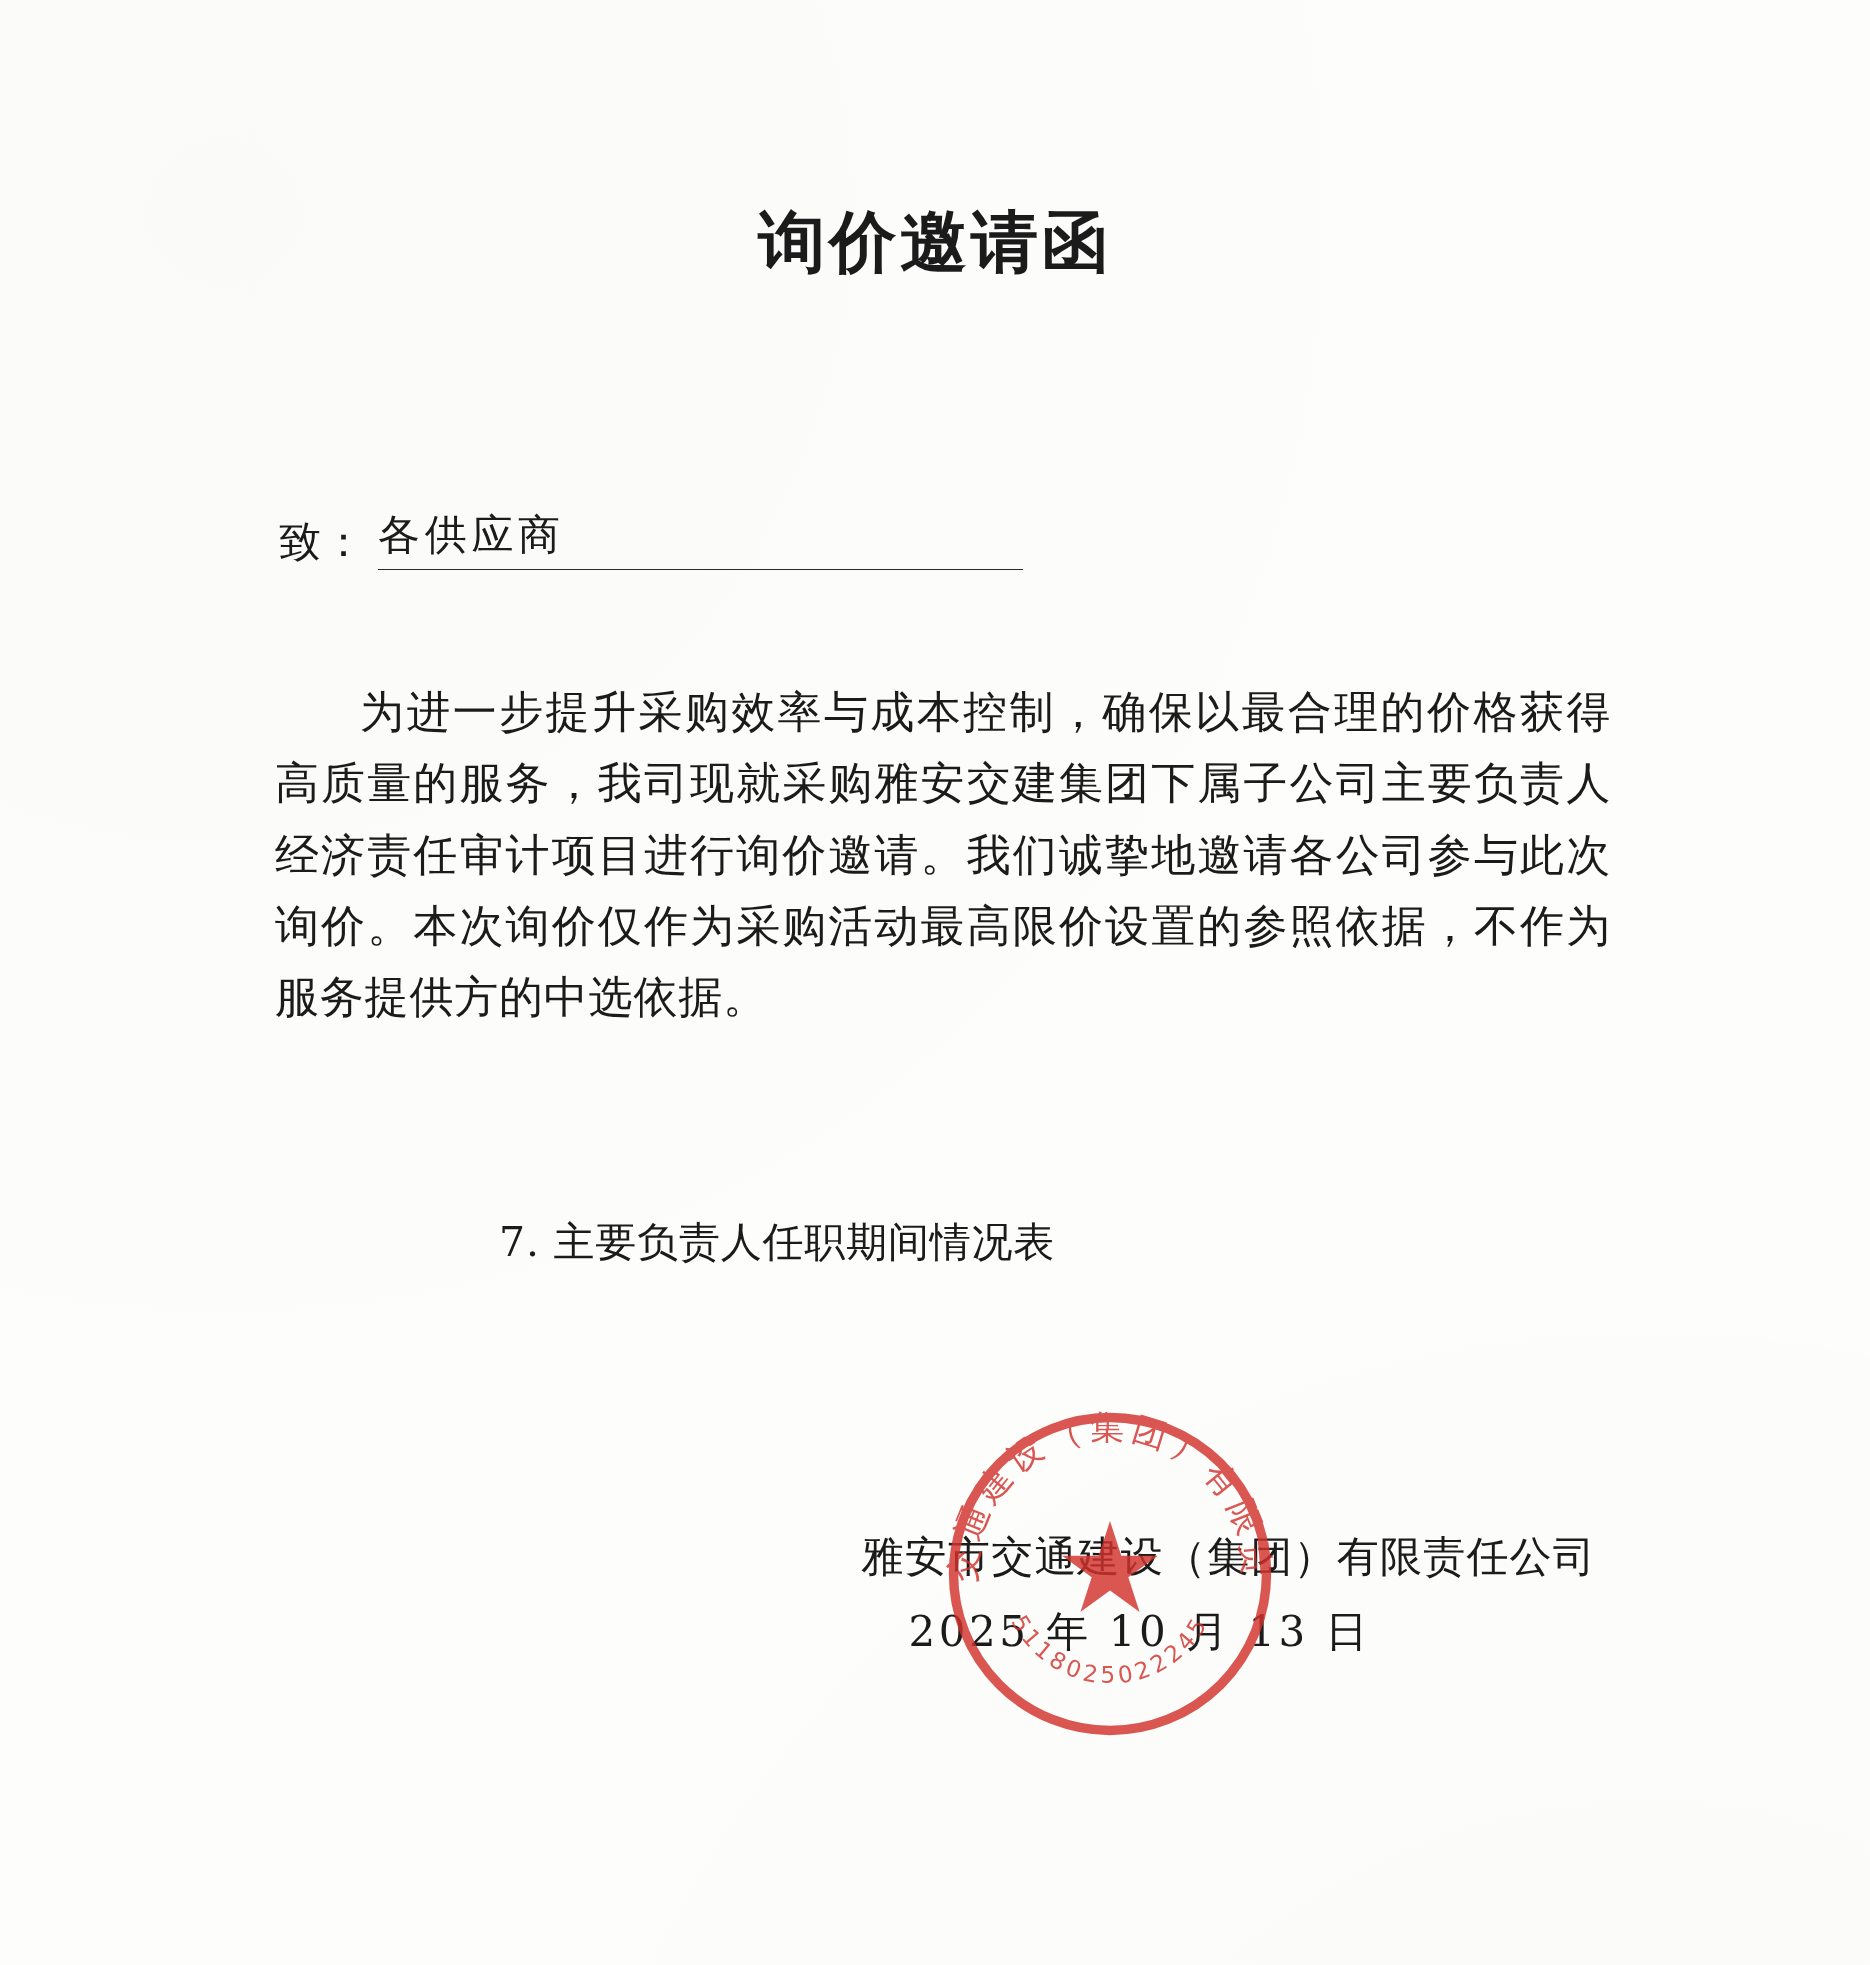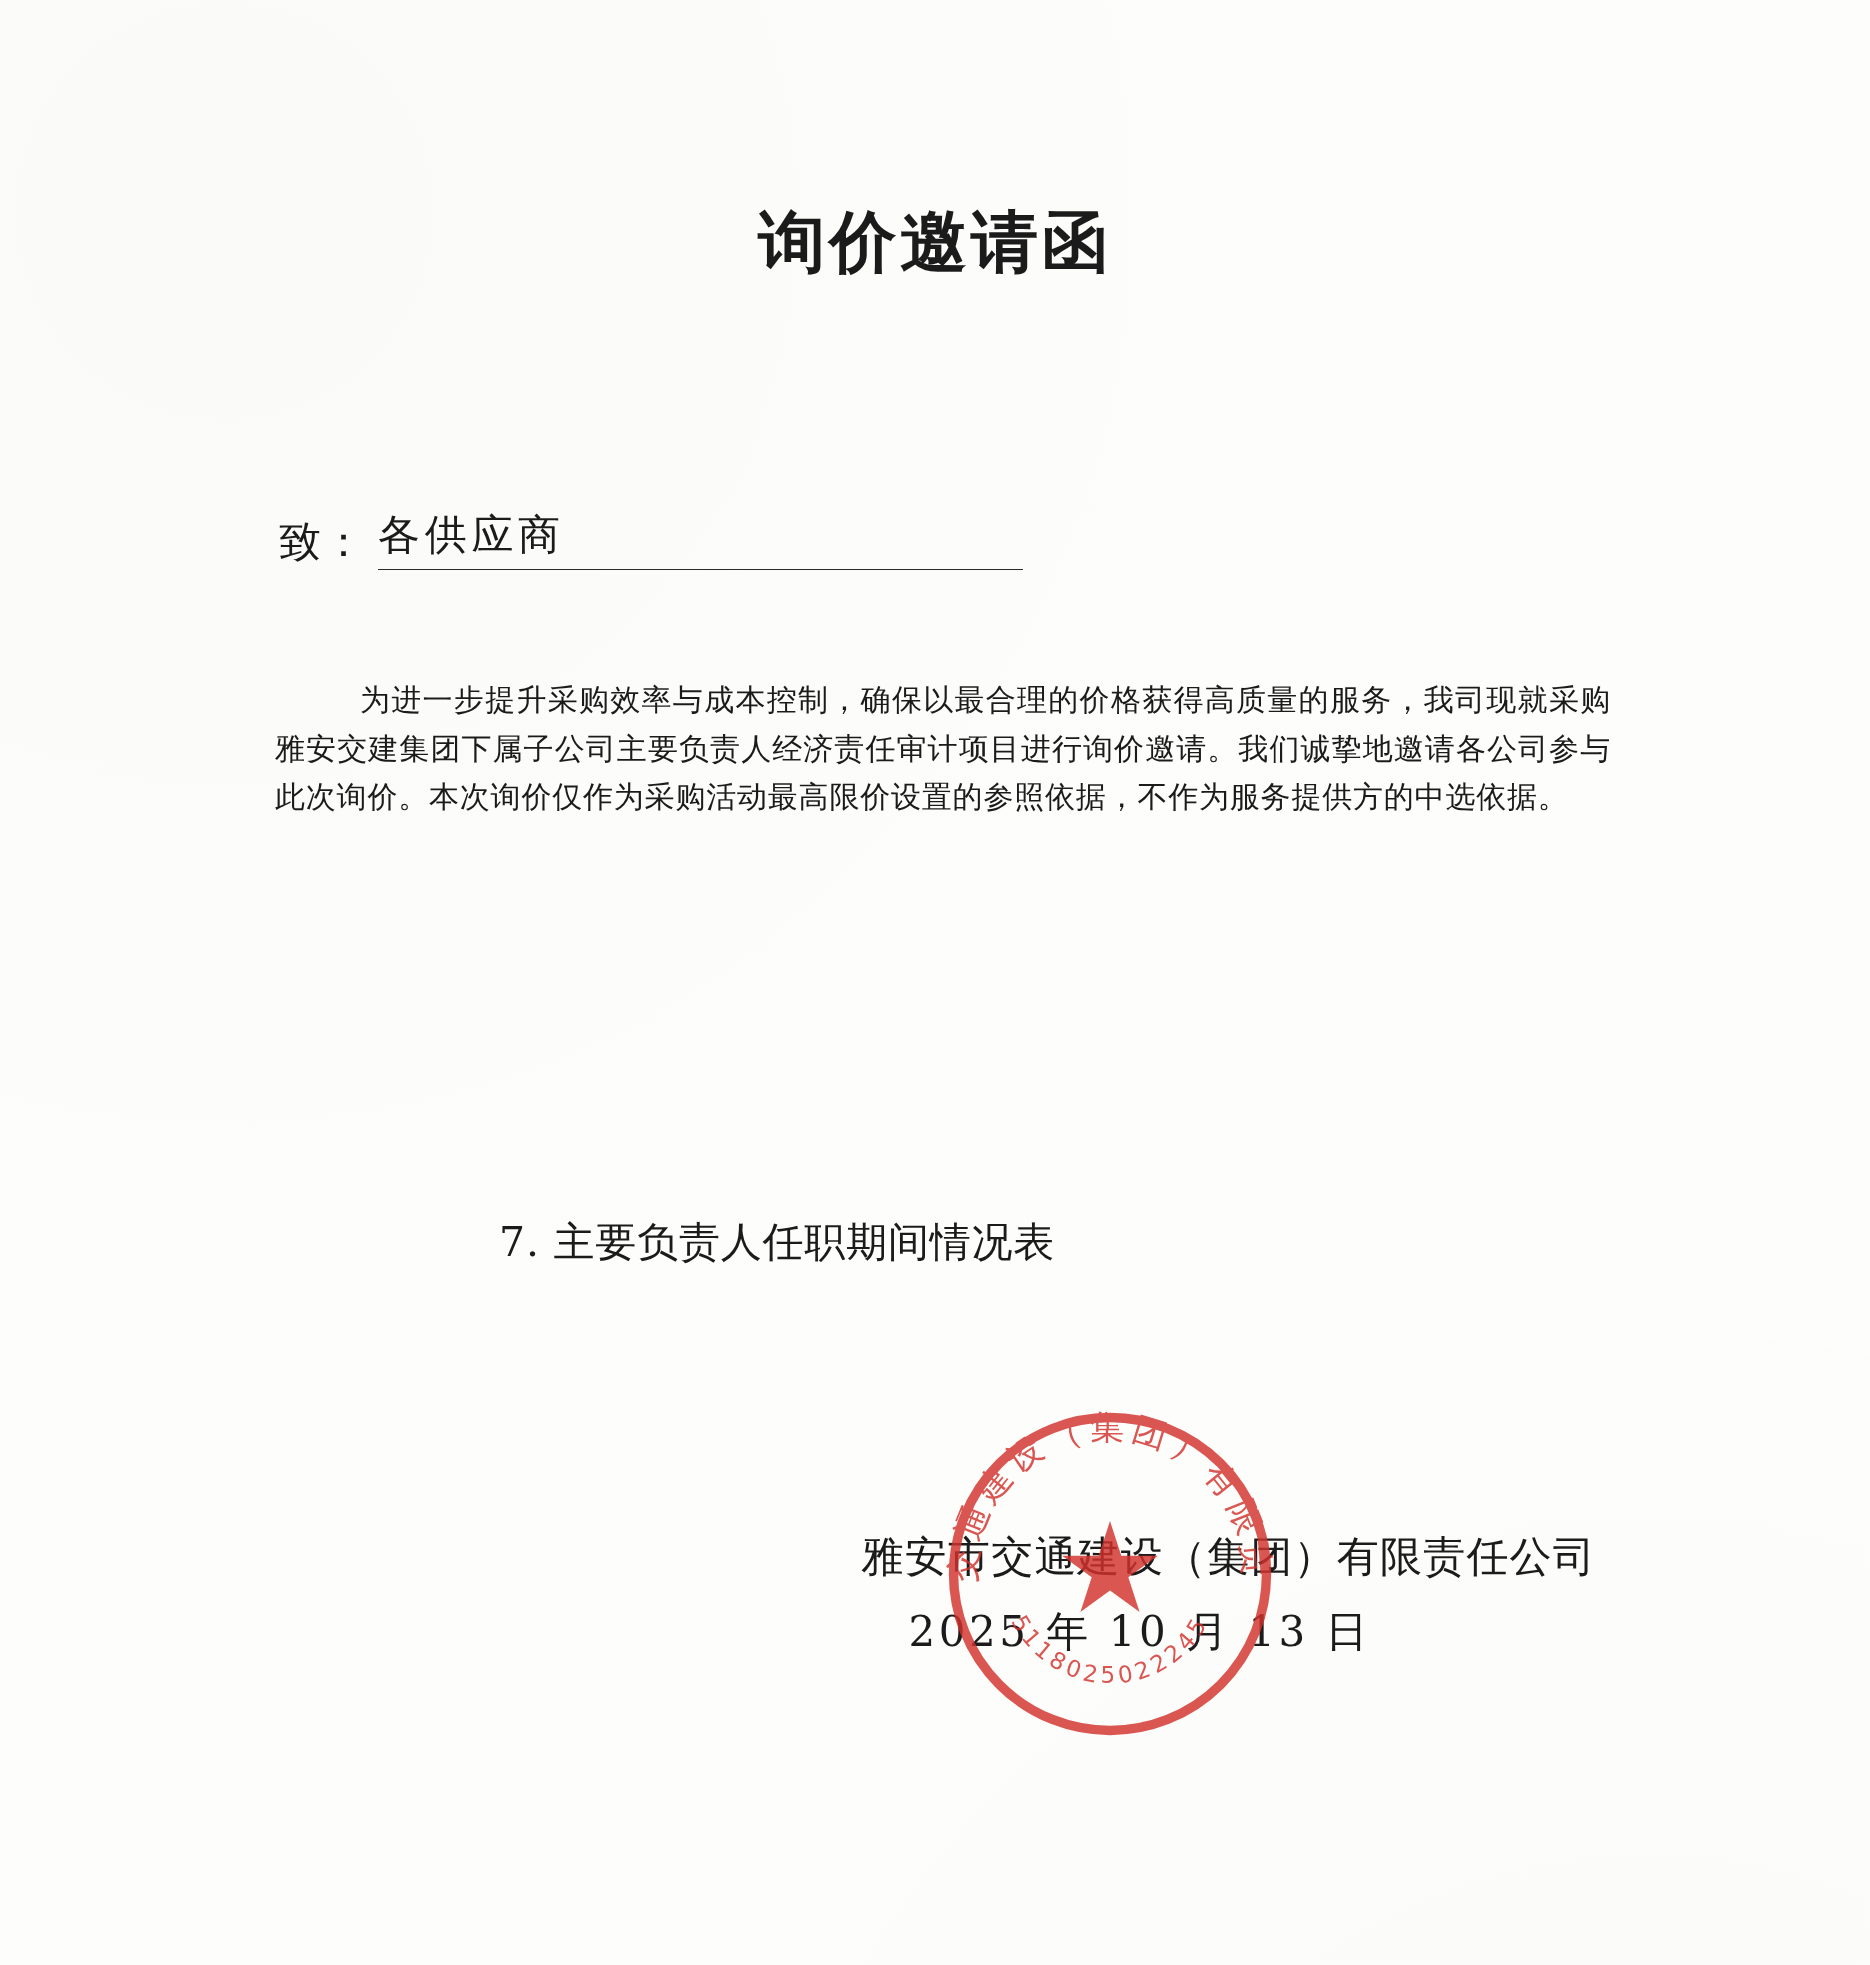--- a/index.html
+++ b/index.html
@@ -63,21 +63,21 @@
     font-size: 42px;
     letter-spacing: 4.7px;
     padding-bottom: 6px;
   }
 
   .body-block {
     position: absolute;
     top: 676px;
     left: 275px;
     width: 1336px;
-    font-size: 30px;
+    font-size: 44px;
     line-height: 1.62;
     letter-spacing: 0.8px;
     text-align: justify;
   }
   .body-block p {
     margin: 0;
     text-indent: 85px;
   }
 
   .attachments {

